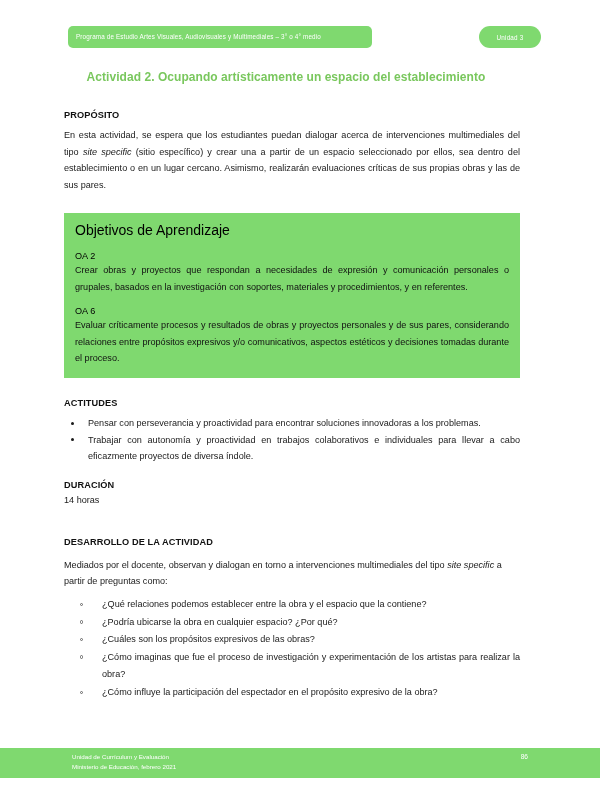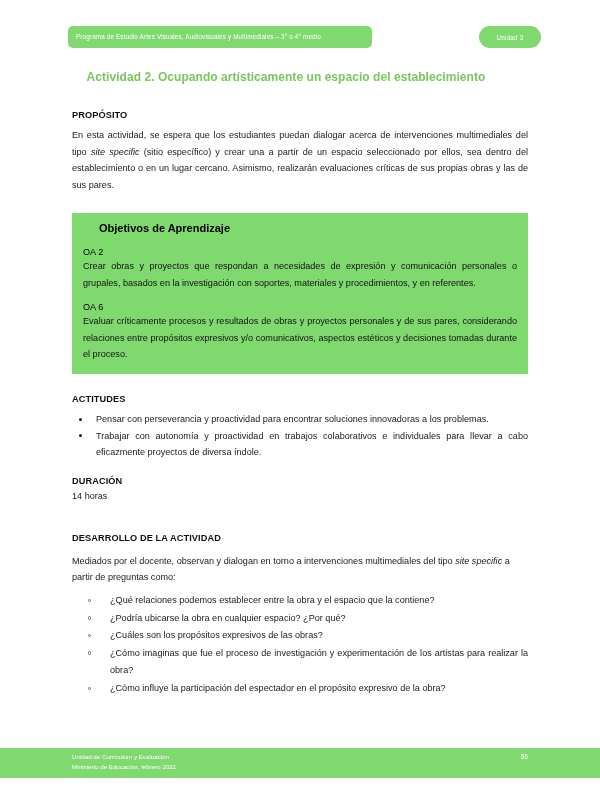--- a/index.html
+++ b/index.html
@@ -75,21 +75,21 @@
     color: #79c75d;
     font-size: 12px;
     font-weight: bold;
     letter-spacing: 0.05px;
   }
 
   
   .content {
     position: absolute;
     top: 110px;
-    left: 72px;
+    left: 64px;
     width: 456px;
   }
 
   .section-heading {
     font-size: 9.2px;
     font-weight: bold;
     color: #111111;
     margin: 0 0 7px 0;
     letter-spacing: 0.1px;
   }
@@ -111,24 +111,24 @@
   .spacer-28 { height: 28px; }
 
   
   .oa-box {
     background: #7fd96f;
     padding: 9px 11px 12px 11px;
     box-sizing: border-box;
     width: 456px;
   }
   .oa-box-title {
-    font-size: 11px;
-    font-weight: bold;
+    font-size: 14px;
+    font-weight: normal;
     color: #000000;
-    margin: 0 0 13px 16px;
+    margin: 0 0 13px 0;
   }
   .oa-code {
     font-size: 9.1px;
     font-weight: normal;
     color: #000000;
     margin: 0 0 1px 0;
   }
   .oa-text {
     font-size: 9.1px;
     line-height: 16.4px;

